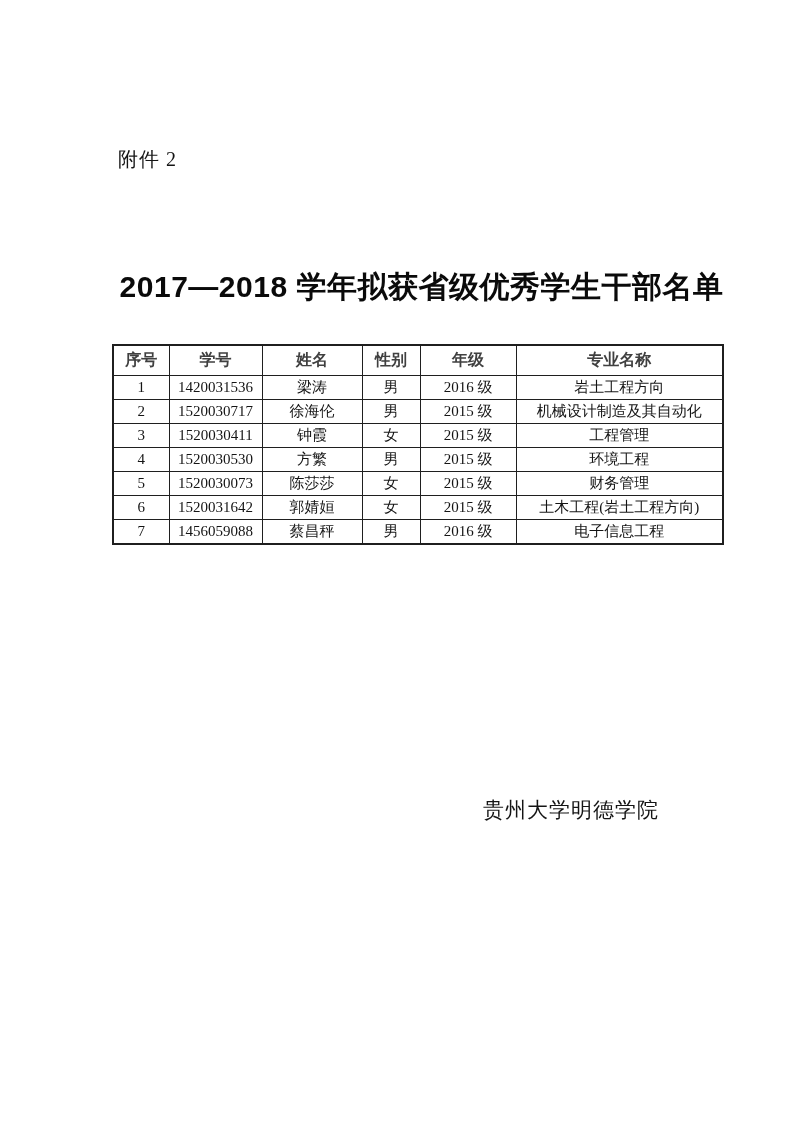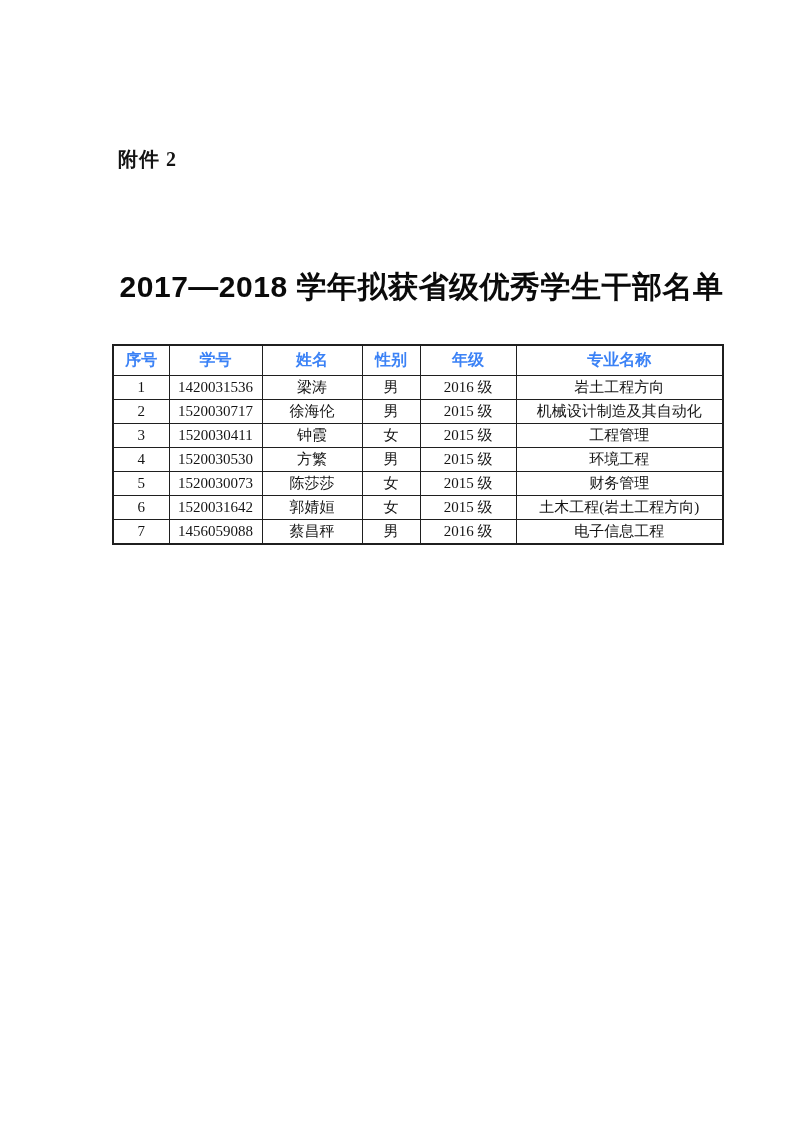--- a/index.html
+++ b/index.html
@@ -11,21 +11,20 @@
     color: #141414;
     font-family: "Liberation Serif", "DejaVu Serif", serif;
     overflow: hidden;
   }
   .attachment-label {
     position: absolute;
     left: 118px;
     top: 146px;
     font-size: 20px;
     letter-spacing: 1px;
-    font-weight: bold;
   }
   .doc-title {
     position: absolute;
     left: 0;
     top: 227px;
     width: 100%;
     box-sizing: border-box;
     padding-left: 50px;
     text-align: center;
     font-family: "Liberation Sans", "DejaVu Sans", sans-serif;
@@ -50,21 +49,21 @@
     vertical-align: middle;
     padding: 0 2px;
     white-space: nowrap;
     overflow: hidden;
   }
   table.roster th {
     height: 29px;
     font-family: "Liberation Sans", "DejaVu Sans", sans-serif;
     font-weight: bold;
     font-size: 16px;
-    color: #3b82f6;
+    color: #404040;
     margin-top: 12px;
   }
   table.roster td {
     height: 23px;
     font-size: 15px;
     font-weight: normal;
     color: #141414;
   }
   .footer-org {
     position: absolute;
@@ -162,15 +161,16 @@
         <td>7</td>
         <td>1456059088</td>
         <td>蔡昌秤</td>
         <td>男</td>
         <td>2016 级</td>
         <td>电子信息工程</td>
       </tr>
     </tbody>
   </table>
 
+  <div class="footer-org">贵州大学明德学院</div>
 
 
 </div>
 
 </body></html>

